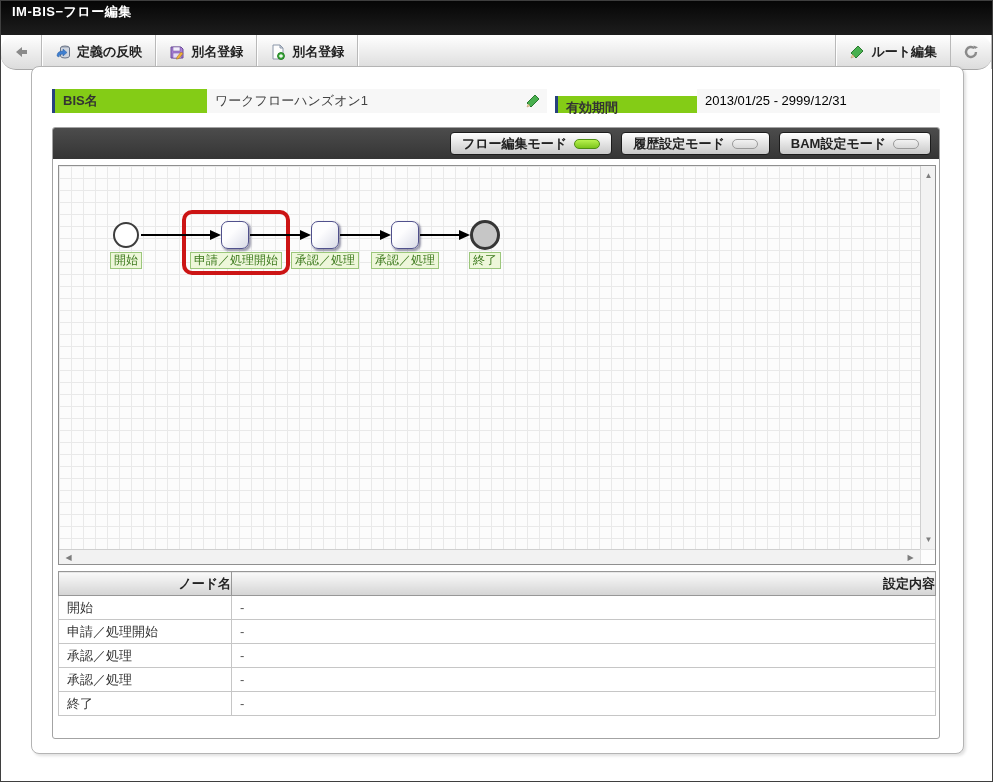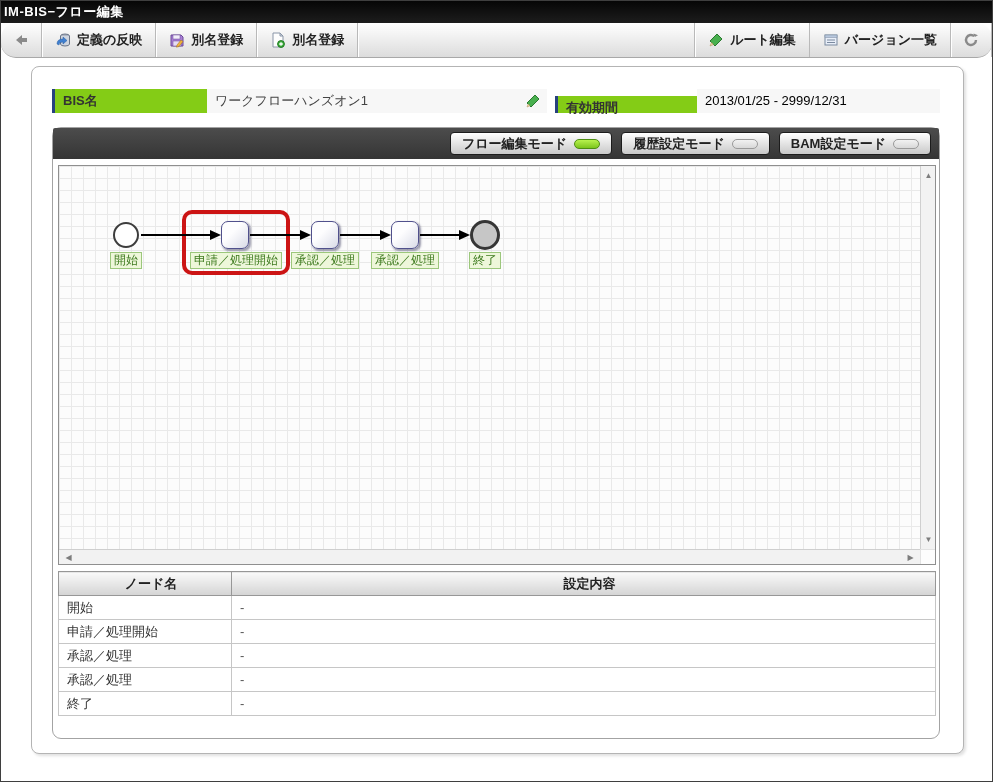--- a/index.html
+++ b/index.html
@@ -7,27 +7,27 @@
   body {
     font-family: "Liberation Sans", "DejaVu Sans", sans-serif;
     background: #fff;
     border: 1px solid #3f3f3f;
     position: relative;
     overflow: hidden;
   }
 
   
   .titlebar {
-    height: 22px;
+    height: 34px;
     background: linear-gradient(#060606, #1d1d1d);
     color: #fff;
     font-size: 13px;
     font-weight: bold;
     line-height: 22px;
-    padding-left: 3px;
+    padding-left: 11px;
     letter-spacing: 0.5px;
   }
 
   
   .toolbar {
     height: 35px;
     background: linear-gradient(#ffffff, #dcdcdc);
     border-bottom: 1px solid #a8a8a8;
     display: flex;
     align-items: stretch;
@@ -93,21 +93,21 @@
     right: 6px; top: 4px;
     cursor: pointer;
   }
 
   
   .inner {
     position: absolute;
     left: 20px; top: 60px;
     width: 888px; height: 612px;
     border: 1px solid #a3a3a3;
-    border-radius: 9px;
+    border-radius: 3px;
     background: #fff;
   }
 
   
   .modebar {
     height: 31px;
     background: linear-gradient(#4c4c4c, #353535);
     border-radius: 2px 2px 0 0;
     display: flex;
     align-items: center;
@@ -251,21 +251,21 @@
     position: absolute;
     left: 5px; top: 443px;
     width: 878px;
     border-collapse: collapse;
     font-size: 13px;
   }
   .node-table th {
     background: linear-gradient(#fafafa, #d4d4d4);
     border: 1px solid #979797;
     height: 24px;
-    text-align: center;
+    text-align: right;
     padding-left: 12px;
     font-weight: bold;
     color: #222;
   }
   .node-table td {
     border: 1px solid #c6c6c6;
     height: 24px;
     padding-left: 8px;
     color: #333;
     background: #fff;
@@ -322,30 +322,20 @@
   </div>
   <div class="tb-spacer"></div>
   <div class="tb-btn tb-left-sep">
     <span>
       <svg class="icon16" viewBox="0 0 16 16">
         <path d="M9 2 l5 5 -7 7 -5-5 Z" fill="#49b04f" stroke="#2a7a30" transform="rotate(0)"></path>
         <path d="M2 14 l1.5-3.5 2 2 Z" fill="#f4d9a8" stroke="#a88a50" stroke-width="0.5"></path>
       </svg>
     </span>
     <span>ルート編集</span>
-  </div>
-  <div class="tb-btn">
-    <span>
-      <svg class="icon16" viewBox="0 0 16 16">
-        <rect x="2" y="3" width="12" height="10" fill="#e8eef8" stroke="#7a8aa0"></rect>
-        <rect x="2" y="3" width="12" height="2.5" fill="#b9c8de" stroke="#7a8aa0" stroke-width="0.5"></rect>
-        <path d="M4 8 h8 M4 10.5 h8" stroke="#7a8aa0" stroke-width="1"></path>
-      </svg>
-    </span>
-    <span>バージョン一覧</span>
   </div>
   <div class="tb-btn icon-only">
     <span>
       <svg class="icon16" viewBox="0 0 16 16">
         <path d="M13 8 a5 5 0 1 1 -1.7-3.8" fill="none" stroke="#8a8a8a" stroke-width="2.4"></path>
         <path d="M10.5 1.5 l1.3 3.5 3.2-1.8 Z" fill="#8a8a8a"></path>
       </svg>
     </span>
   </div>
 </div>

